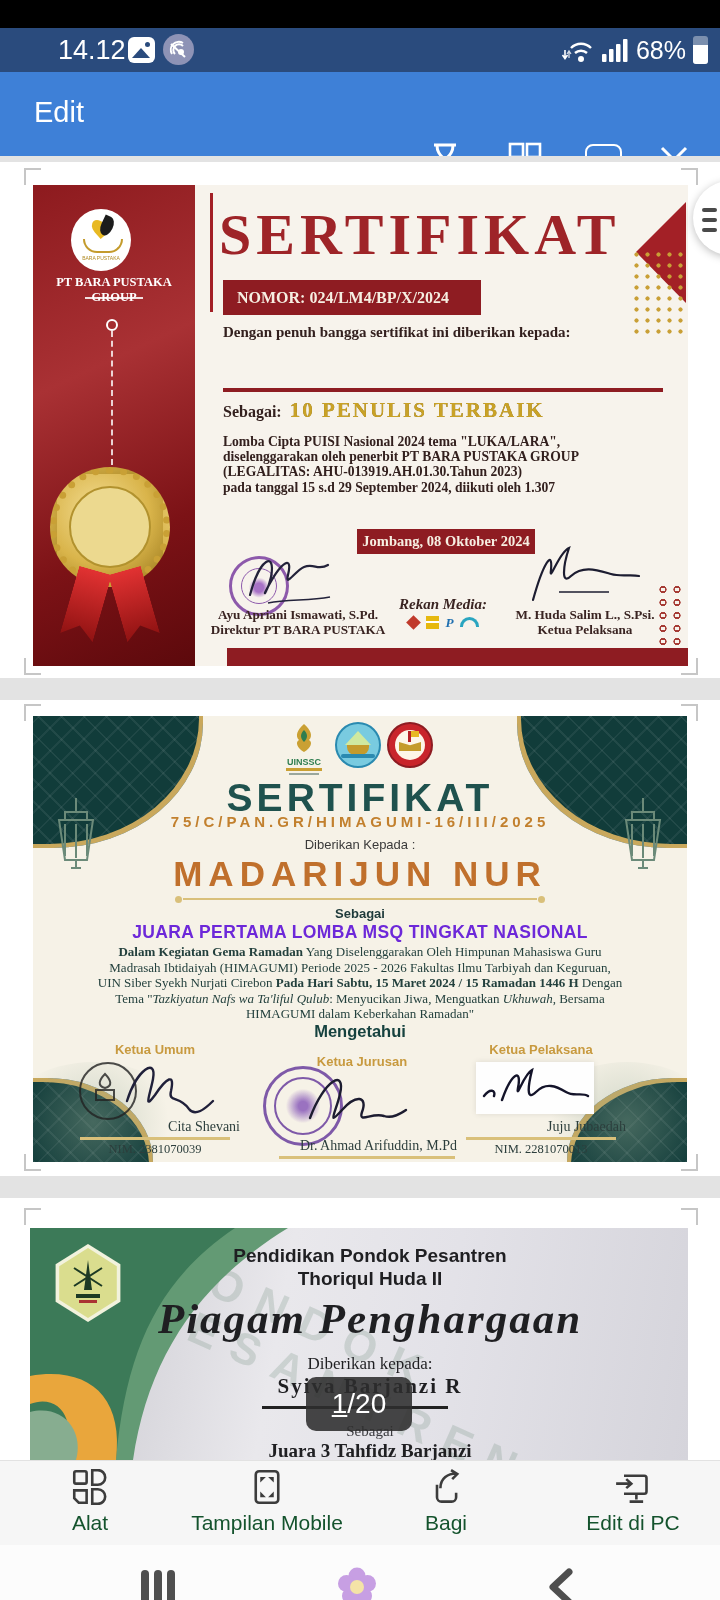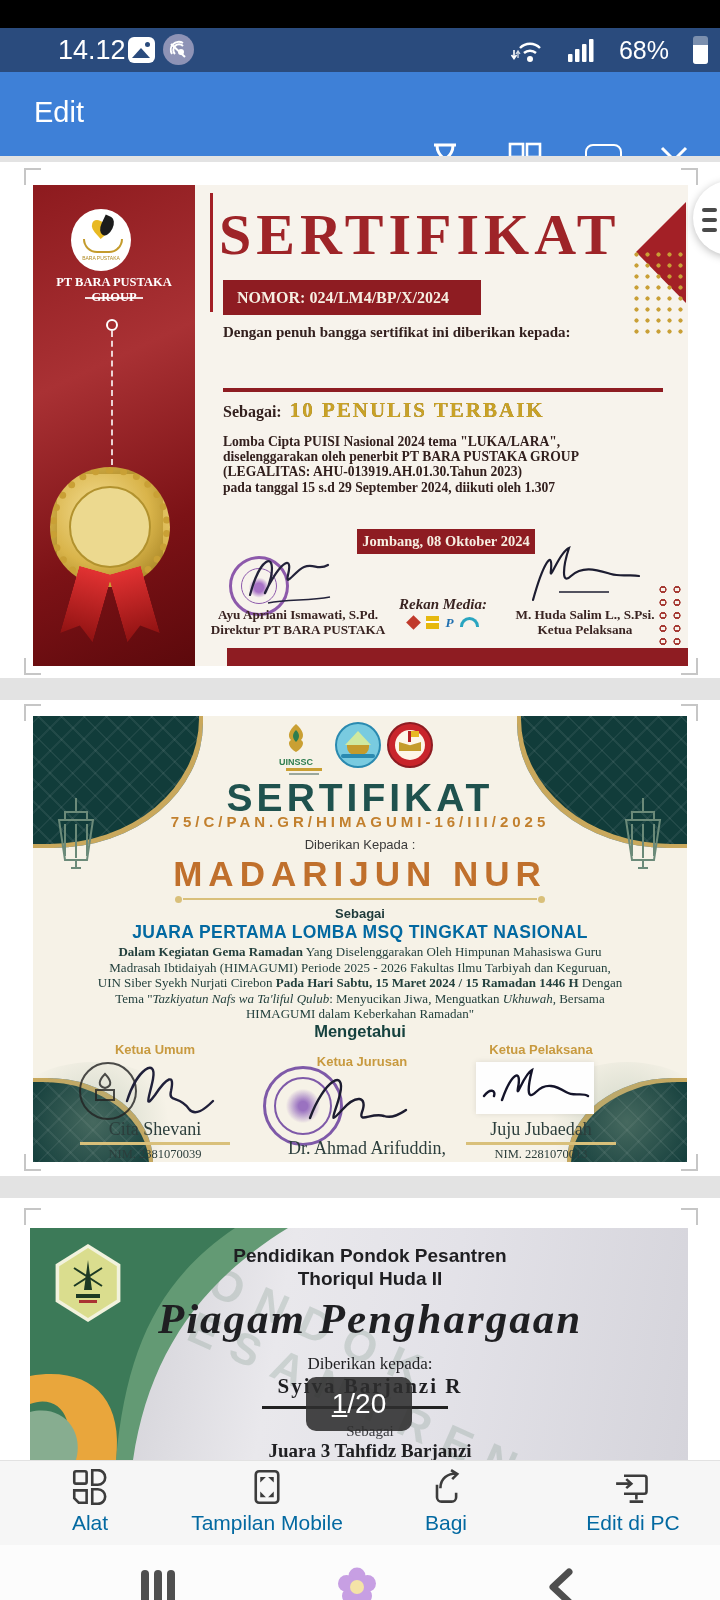--- a/index.html
+++ b/index.html
@@ -7,21 +7,21 @@
           font-family:"Liberation Sans",sans-serif;margin-top:28px;}
   .abs{position:absolute;}
 
   
   .statusbar{position:absolute;left:0;top:0;width:720px;height:44px;background:#2a4b7d;color:#fff;}
   .sb-time{position:absolute;left:58px;top:7px;font-size:27px;}
   .sb-img-ic{position:absolute;left:128px;top:9px;width:27px;height:26px;background:#fff;border-radius:6px;}
   .sb-img-ic .mtn{position:absolute;left:4px;bottom:5px;width:0;height:0;border-left:9px solid transparent;border-right:9px solid transparent;border-bottom:10px solid #2a4b7d;}
   .sb-img-ic .sun{position:absolute;right:5px;top:5px;width:5px;height:5px;border-radius:50%;background:#2a4b7d;}
   .sb-circ-ic{position:absolute;left:163px;top:6px;width:31px;height:31px;border-radius:50%;background:#8e93b6;}
-  .sb-right{position:absolute;right:12px;top:0;height:44px;display:flex;align-items:center;gap:24px;}
+  .sb-right{position:absolute;right:12px;top:0;height:44px;display:flex;align-items:center;gap:7px;}
   .sb-pct{font-size:25px;}
   .battery{position:relative;width:15px;height:28px;border-radius:3px;background:rgba(255,255,255,.38);overflow:hidden;}
   .battery .fill{position:absolute;left:0;right:0;bottom:0;height:68%;background:#fff;}
 
   
   .appbar{position:absolute;left:0;top:44px;width:720px;height:84px;background:#3e80d7;color:#fff;}
   .ab-title{position:absolute;left:34px;top:24px;font-size:29px;}
   .ab-ic{position:absolute;top:70px;width:36px;height:36px;}
   .badge50{position:absolute;left:585px;top:72px;width:33px;height:33px;border:2.5px solid #fff;border-radius:8px;
            display:flex;align-items:center;justify-content:center;font-size:19px;color:#fff;}
@@ -94,27 +94,27 @@
   .blob{position:absolute;border-radius:50%;background:radial-gradient(circle,rgba(150,172,150,.4),rgba(150,172,150,0) 70%);}
   .c2-center{position:absolute;left:0;width:654px;text-align:center;}
   .c2-title{top:60px;font-size:39px;font-weight:bold;color:#1f524e;letter-spacing:4px;}
   .c2-num{top:97px;font-size:15px;color:#c2802e;letter-spacing:4px;font-weight:bold;}
   .c2-given{top:121px;font-size:13px;color:#3a3a3a;}
   .c2-name{top:138px;font-size:35px;font-weight:800;color:#c0702c;letter-spacing:6px;}
   .c2-div{position:absolute;left:150px;top:182px;width:354px;height:2px;background:#d9c07a;}
   .c2-div::before,.c2-div::after{content:"";position:absolute;top:-2.5px;width:7px;height:7px;border-radius:50%;background:#d9c07a;}
   .c2-div::before{left:-8px}.c2-div::after{right:-8px}
   .c2-seb{top:190px;font-size:13px;font-weight:bold;color:#1e3a3a;}
-  .c2-award{top:206px;font-size:17.5px;font-weight:bold;color:#0369a1;letter-spacing:.4px;}
+  .c2-award{top:206px;font-size:17.5px;font-weight:bold;color:#6d28d9;letter-spacing:.4px;}
   .c2-body{position:absolute;left:22px;top:228px;width:610px;text-align:center;font-family:"Liberation Serif",serif;
            font-size:13px;line-height:15.6px;color:#23403d;}
   .c2-meng{top:306px;font-size:16.5px;font-weight:bold;color:#16423f;}
   .c2-sign{position:absolute;text-align:center;}
   .c2-role{font-size:13px;font-weight:bold;color:#c89a3f;}
-  .c2-sname{font-family:"Liberation Serif",serif;font-size:18px;color:#2c3e3c;}
+  .c2-sname{font-family:"Liberation Serif",serif;font-size:14px;color:#2c3e3c;text-align:right;}
   .c2-gold-ul{height:2.5px;background:#d9c07a;margin:2px auto;}
   .c2-id{font-family:"Liberation Serif",serif;font-size:12.5px;color:#2c3e3c;}
   .stamp-black{position:absolute;width:54px;height:54px;border:2.5px solid #222;border-radius:50%;opacity:.8;}
   .stamp-purple{position:absolute;width:74px;height:74px;border:3px solid #6a3f9e;border-radius:50%;opacity:.85;}
   .stamp-purple .in{position:absolute;left:8px;top:8px;right:8px;bottom:8px;border:2px solid #6a3f9e;border-radius:50%;
         background:radial-gradient(circle,#8a5cba 12%,transparent 45%);}
   .sig-pad{position:absolute;background:#fefefe;box-shadow:0 0 6px rgba(0,0,0,.10);}
 
   
   .cert3{position:absolute;left:30px;top:1200px;width:658px;height:232px;overflow:hidden;
@@ -134,21 +134,21 @@
            border-radius:10px;color:#fff;display:flex;align-items:center;justify-content:center;font-size:28px;}
   .pgbadge .cur{text-decoration:underline;}
 
   
   .fab{position:absolute;left:693px;top:153px;width:74px;height:74px;border-radius:50%;background:#fff;
        box-shadow:0 2px 9px rgba(0,0,0,.25);}
   .fab .bar{position:absolute;left:9px;width:15px;height:4px;border-radius:2px;background:#4a4a4a;}
 
   
   .toolbar{position:absolute;left:0;top:1432px;width:720px;height:85px;background:#f6f6f6;border-top:1px solid #e2e2e2;box-sizing:border-box;}
-  .tb-item{position:absolute;top:0;width:160px;height:85px;text-align:center;color:#0369a1;}
+  .tb-item{position:absolute;top:0;width:160px;height:85px;text-align:center;color:#14532d;}
   .tb-item svg{margin-top:8px;}
   .tb-label{font-size:21px;margin-top:2px;}
 
   
   .navbar{position:absolute;left:0;top:1517px;width:720px;height:83px;background:#fcfcfc;}
   .nav-btn{position:absolute;top:0;width:120px;height:83px;display:flex;align-items:center;justify-content:center;}
 </style>
 </head>
 <body>
 
@@ -357,21 +357,21 @@
     <svg class="abs" style="left:585px;top:82px" width="50" height="110" viewBox="0 0 50 110">
       <g stroke="#6b8a79" fill="none" stroke-width="2">
         <path d="M25 0 V14"></path>
           <rect x="14" y="14" width="22" height="8"></rect>
           <path d="M8 22 H42 L36 62 H14 Z"></path>
         <path d="M14 62 H36 M20 70 H30 M25 62 V70"></path>
           <path d="M14 26 V58 M25 26 V60 M36 26 V58"></path>
         </g>
     </svg>
 
-    <div class="abs" style="left:246px;top:6px;width:50px;height:52px;">
+    <div class="abs" style="left:246px;top:6px;width:50px;height:52px;text-align:center">
       <svg width="34" height="32" viewBox="0 0 34 32">
           <path d="M17 2 C10 8 8 14 12 18 C8 20 10 26 17 30 C24 26 26 20 22 18 C26 14 24 8 17 2 Z" fill="#caa033"></path>
       <path d="M17 8 C13 12 13 16 17 20 C21 16 21 12 17 8 Z" fill="#2e7d4f"></path>
         </svg>
       <div style="font-size:9px;font-weight:bold;color:#2e7d4f;line-height:8px">UINSSC</div>
       <div style="margin:2px auto 0;width:36px;height:3px;background:#caa033"></div>
       <div style="margin:1.5px auto 0;width:30px;height:2.5px;background:#9aa79d"></div>
     </div>
     <div class="abs" style="left:302px;top:6px;width:42px;height:42px;border-radius:50%;background:#79cbe0;border:2px solid #2a8ab0">
       <div class="abs" style="left:8px;top:7px;width:0;height:0;border-left:13px solid transparent;border-right:13px solid transparent;border-bottom:14px solid #cfe9a0"></div>

